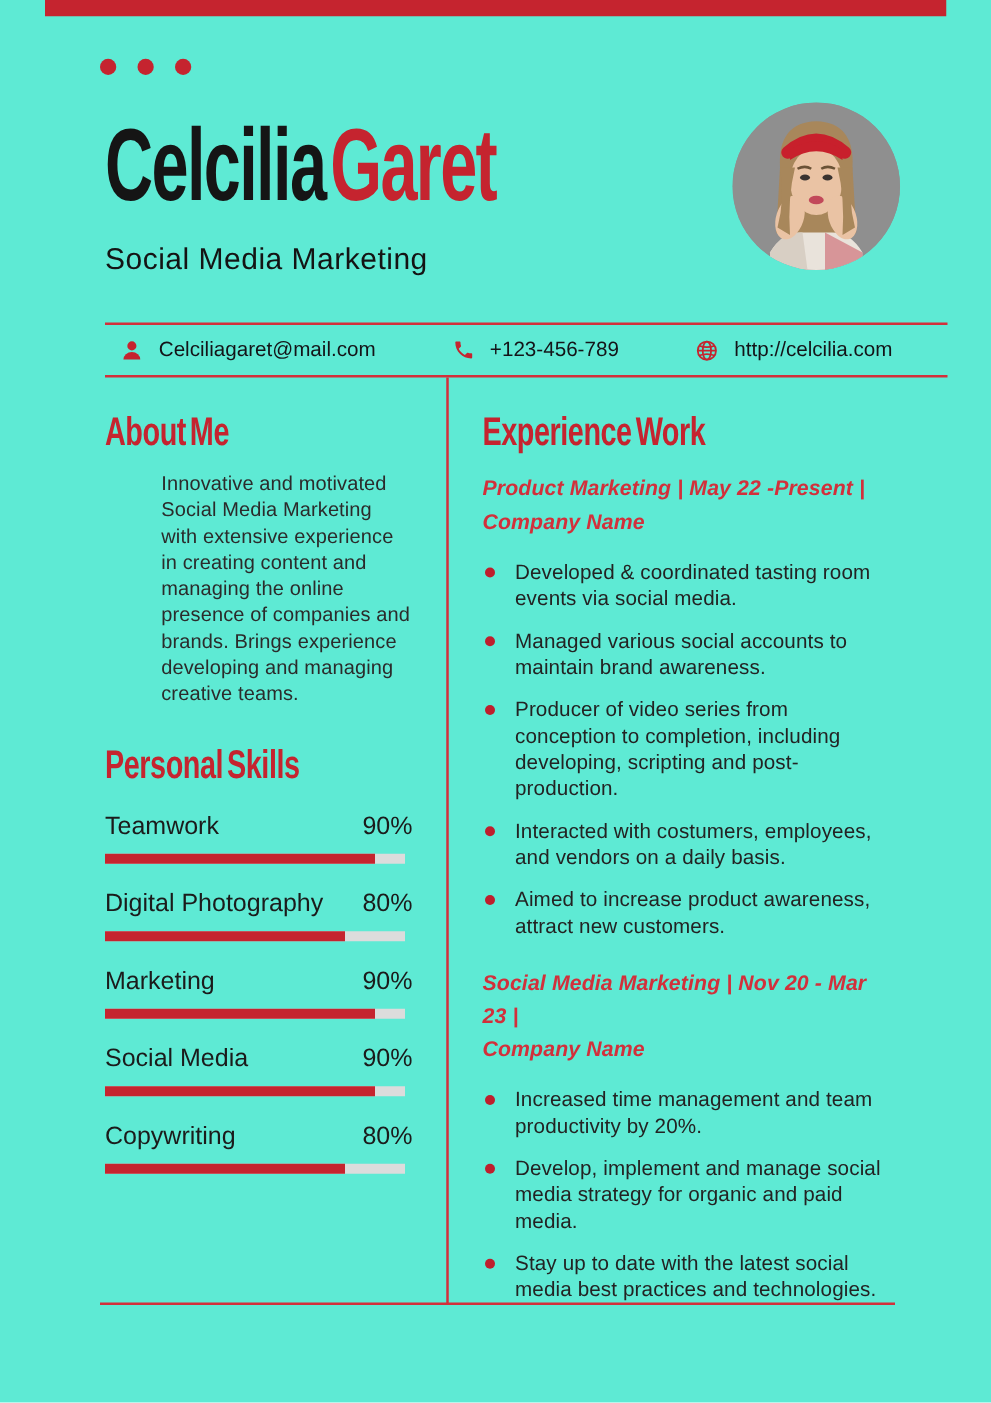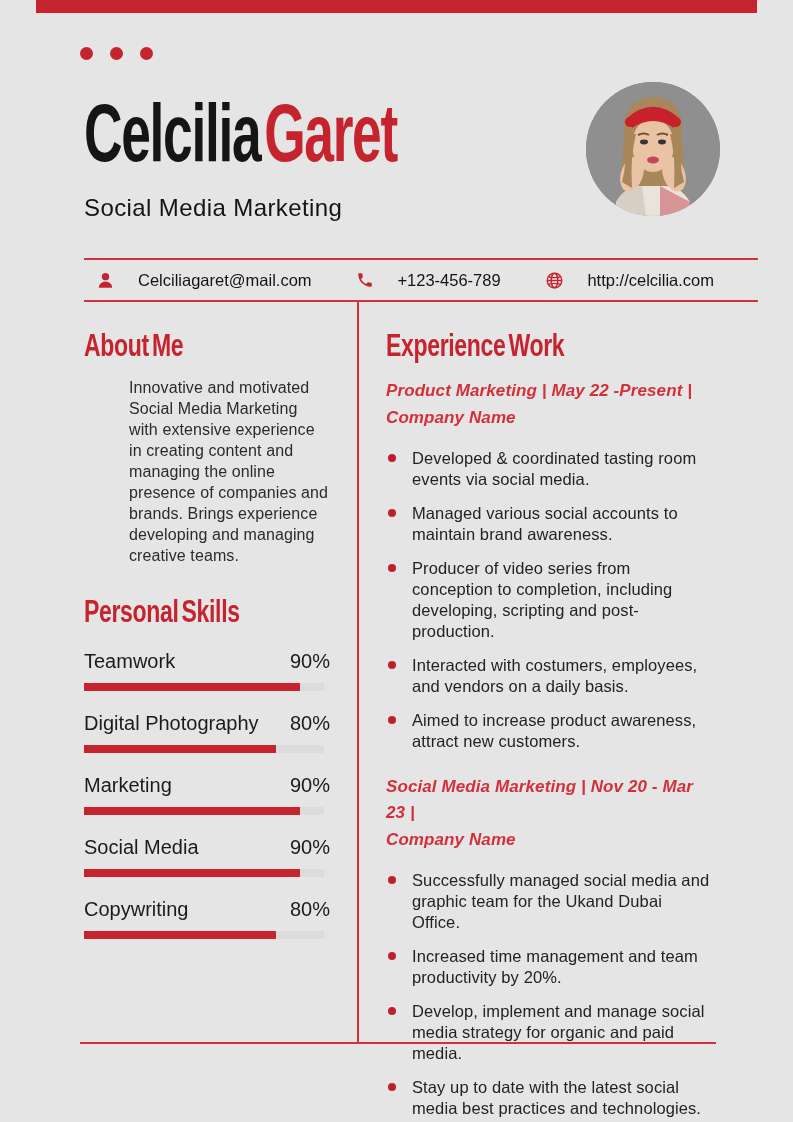--- a/index.html
+++ b/index.html
@@ -5,21 +5,21 @@
   :root{
     --red:#C5242F;
     --red-line:#D2303B;
     --text-dark:#191919;
     --text-body:#2B2B2B;
     --track:#DCDCDC;
   }
   *{box-sizing:border-box;}
   html,body{margin:0;padding:0;background:#ffffff;}
   .page{
-    position:relative;width:793px;height:1122px;background:#e5e5e5;
+    position:relative;width:793px;height:1122px;background:#5eead4;
     font-family:"Liberation Sans", sans-serif;overflow:hidden;margin:0 auto;
   }
   .top-bar{position:absolute;top:0;left:36px;right:36px;height:13px;background:var(--red);}
   .dots{position:absolute;top:47px;left:80px;display:flex;gap:17px;}
   .dot{width:13px;height:13px;border-radius:50%;background:var(--red);}
   .header{position:absolute;left:84px;top:90px;}
   .name{
     margin:0;font-size:82px;line-height:86px;font-weight:700;letter-spacing:-2px;
     color:#151515;white-space:nowrap;transform:scaleX(0.65);transform-origin:left top;
   }
@@ -28,21 +28,21 @@
   .photo{
     position:absolute;left:586px;top:82px;width:134px;height:134px;border-radius:50%;
     overflow:hidden;background:#8F8F8F;
   }
   .contact-bar{
     position:absolute;left:84px;top:258px;width:674px;height:44px;
     border-top:2px solid var(--red-line);border-bottom:2px solid var(--red-line);
     display:flex;align-items:center;justify-content:space-between;
     padding:0 44px 0 12px;
   }
-  .contact-item{display:flex;align-items:center;gap:23px;font-size:16.5px;color:#141418;}
+  .contact-item{display:flex;align-items:center;gap:12px;font-size:16.5px;color:#141418;}
   .contact-item svg{flex:0 0 auto;display:block;}
   .divider{position:absolute;left:357px;top:302px;width:2px;height:741px;background:var(--red-line);}
   .bottom-line{position:absolute;left:80px;top:1042px;width:636px;height:2px;background:var(--red-line);}
   .main{position:absolute;left:84px;top:302px;width:629px;display:flex;}
   .col-left{width:246px;}
   .col-right{width:327px;margin-left:56px;}
   .section-title{
     margin:0;color:var(--red);font-size:32px;font-weight:700;line-height:1.1;
     letter-spacing:-0.5px;word-spacing:-4px;white-space:nowrap;
     transform:scaleX(0.72);transform-origin:left;
@@ -221,21 +221,20 @@
         <li>Producer of video series from conception to completion, including developing, scripting and post-production.</li>
         <li>Interacted with costumers, employees, and vendors on a daily basis.</li>
         <li>Aimed to increase product awareness, attract new customers.</li>
       </ul>
 
       <div class="job-heading job2">
         <div>Social Media Marketing | Nov 20 - Mar 23 |</div>
         <div>Company Name</div>
       </div>
       <ul class="exp-list">
-        <li>Successfully managed social media and graphic team for the Ukand Dubai Office.</li>
         <li>Increased time management and team productivity by 20%.</li>
         <li>Develop, implement and manage social media strategy for organic and paid media.</li>
         <li>Stay up to date with the latest social media best practices and technologies.</li>
       </ul>
     </div>
 
   </div>
 
   <div class="bottom-line"></div>
 

